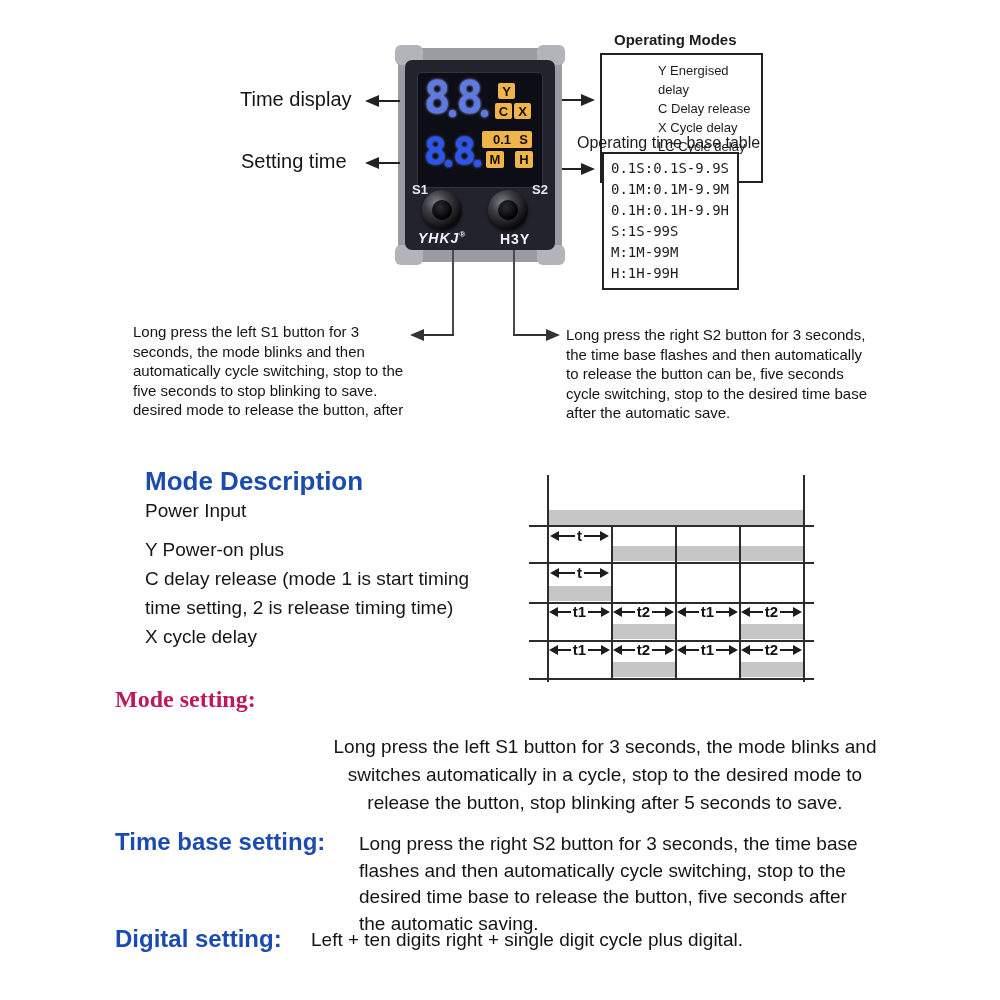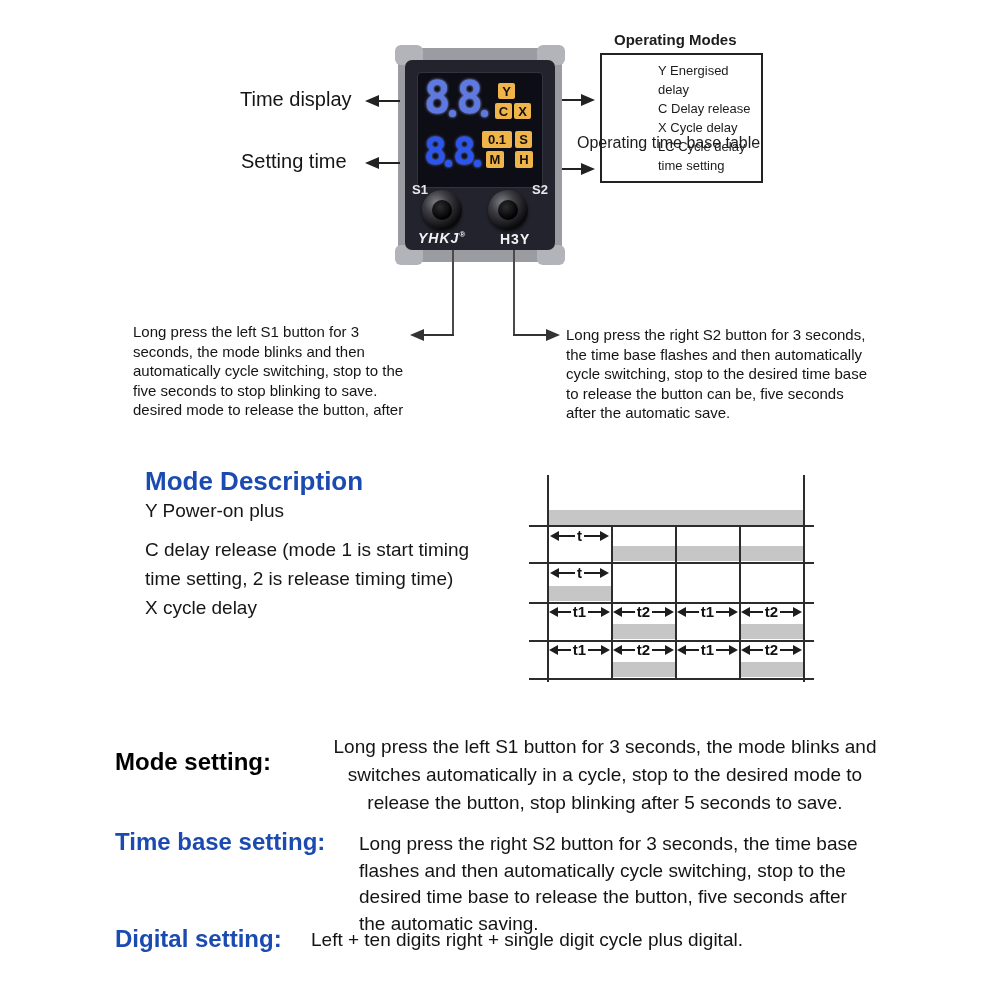--- a/index.html
+++ b/index.html
@@ -98,21 +98,21 @@
         </div>
         <div class="seg seg-2">
           <span class="d8">8</span>
             <span class="dot"></span>
             <span class="d8">8</span>
             <span class="dot"></span>
         </div>
         <div class="ybx" style="left:80px;top:10px;width:17px;height:16px;">Y</div>
         <div class="ybx" style="left:77px;top:30px;width:17px;height:16px;">C</div>
         <div class="ybx" style="left:96px;top:30px;width:17px;height:16px;">X</div>
-        <div class="ybx" style="left:64px;top:58px;width:30px;height:17px;">0.1</div>
+        <div class="ybx" style="left:64px;top:58px;width:40px;height:17px;">0.1</div>
         <div class="ybx" style="left:97px;top:58px;width:17px;height:17px;">S</div>
         <div class="ybx" style="left:68px;top:78px;width:18px;height:17px;">M</div>
         <div class="ybx" style="left:97px;top:78px;width:18px;height:17px;">H</div>
       </div>
       <div class="s1s2" style="left:7px;">S1</div>
       <div class="s1s2" style="right:7px;">S2</div>
       <div class="knob" style="left:17px;">
           <div class="hole"></div>
         </div>
       <div class="knob" style="left:83px;">
@@ -138,46 +138,55 @@
 
   <div class="om-title">Operating Modes</div>
   <div class="box om-box">
     <div>Y Energised delay</div>
     <div>C Delay release</div>
     <div>X Cycle delay</div>
     <div>LC Cycle delay time setting</div>
   </div>
 
   <div class="tb-title">Operating time base table</div>
+  <div class="box tb-box">
+    <div>0.1S:0.1S-9.9S</div>
+    <div>0.1M:0.1M-9.9M</div>
+    <div>0.1H:0.1H-9.9H</div>
+    <div>S:1S-99S</div>
+    <div>M:1M-99M</div>
+    <div>H:1H-99H</div>
+  </div>
 
   <div class="vline" style="left:452px;top:250px;height:86px;background:#4a4a4a;"></div>
   <div class="vline" style="left:513px;top:250px;height:86px;background:#4a4a4a;"></div>
   <div class="hline" style="left:423px;top:334px;width:31px;background:#333;"></div>
   <div class="head-l" style="left:410px;top:329px;border-right-color:#333;"></div>
   <div class="hline" style="left:513px;top:334px;width:33px;background:#333;"></div>
   <div class="head-r" style="left:546px;top:329px;border-left-color:#333;"></div>
 
   <div class="note" style="left:133px;top:322px;width:320px;">
     <div>Long press the left S1 button for 3</div>
     <div>seconds, the mode blinks and then</div>
     <div>automatically cycle switching, stop to the</div>
     <div>five seconds to stop blinking to save.</div>
     <div>desired mode to release the button, after</div>
   </div>
 
   <div class="note" style="left:566px;top:325px;width:340px;">
     <div>Long press the right S2 button for 3 seconds,</div>
     <div>the time base flashes and then automatically</div>
+    <div>to release the button can be, five seconds</div>
     <div>cycle switching, stop to the desired time base</div>
-    <div>to release the button can be, five seconds</div>
     <div>after the automatic save.</div>
   </div>
 
   <div class="md-title" style="color:#1b4bb0;">Mode Description</div>
   <div class="md-rows">
+    <div>Power Input</div>
     <div>Y Power-on plus</div>
     <div>C delay release (mode 1 is start timing</div>
     <div>time setting, 2 is release timing time)</div>
     <div>X cycle delay</div>
   </div>
 
   <div class="diag">
 
     <div class="bar" style="left:19px;top:35px;width:255px;background:#c6c6c6;"></div>
     <div class="bar" style="left:83px;top:71px;width:191px;background:#c6c6c6;"></div>
@@ -263,21 +272,21 @@
     </div>
     <div class="darr" style="left:212px;top:168px;width:61px;">
       <span class="hd-l"></span>
         <span class="ln"></span>
         <span class="tl">t2</span>
         <span class="ln"></span>
         <span class="hd-r"></span>
     </div>
   </div>
 
-  <div class="set-label" style="left:115px;top:748px;color:#000000;">Mode setting:</div>
+  <div class="set-label" style="left:115px;top:686px;color:#be185d;font-family:Liberation Serif, serif;">Mode setting:</div>
   <div class="set-body" style="left:296px;top:733px;width:618px;text-align:center;line-height:28px;">
     <div>Long press the left S1 button for 3 seconds, the mode blinks and</div>
     <div>switches automatically in a cycle, stop to the desired mode to</div>
     <div>release the button, stop blinking after 5 seconds to save.</div>
   </div>
 
   <div class="set-label" style="left:115px;top:828px;color:#1b4bb0;">Time base setting:</div>
   <div class="set-body" style="left:359px;top:831px;width:560px;line-height:26.5px;">
     <div>Long press the right S2 button for 3 seconds, the time base</div>
     <div>flashes and then automatically cycle switching, stop to the</div>

